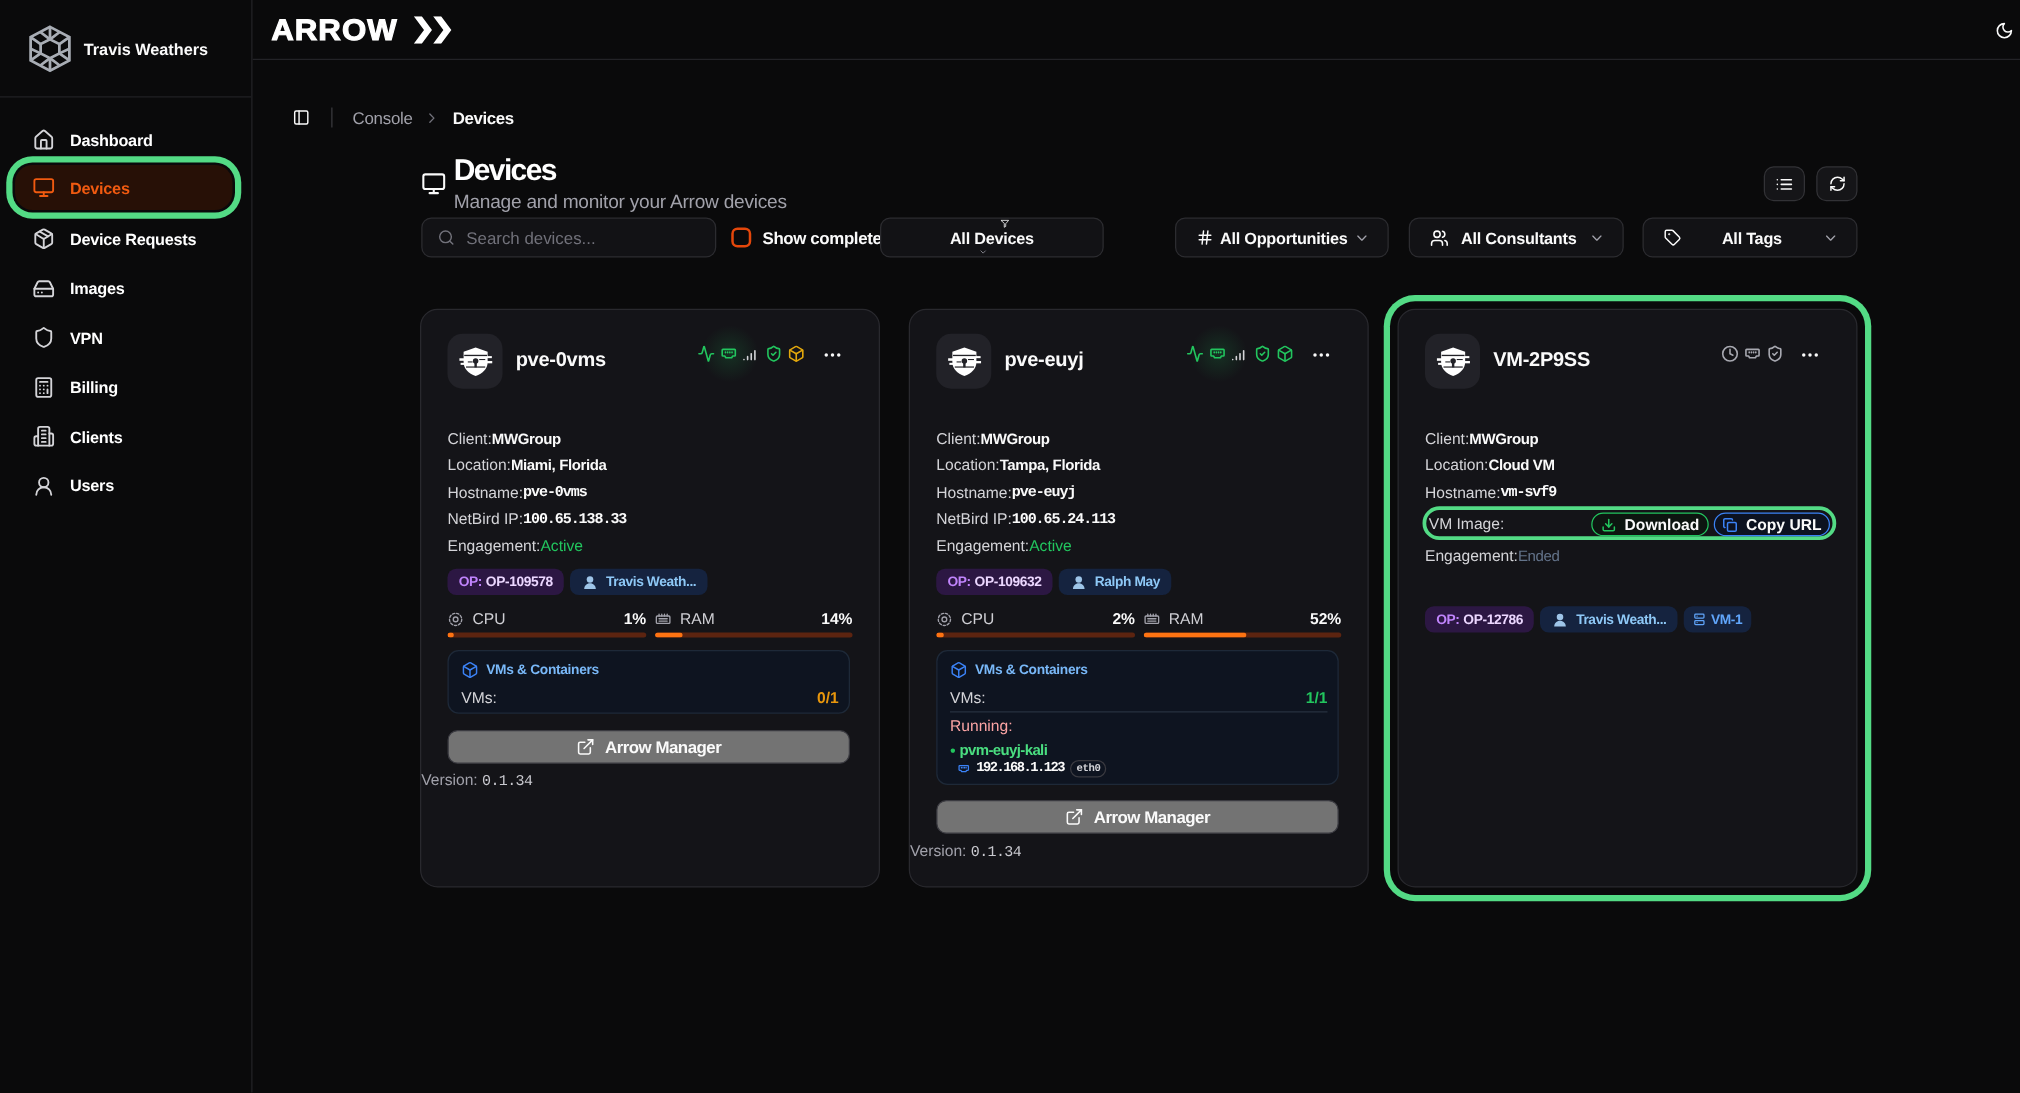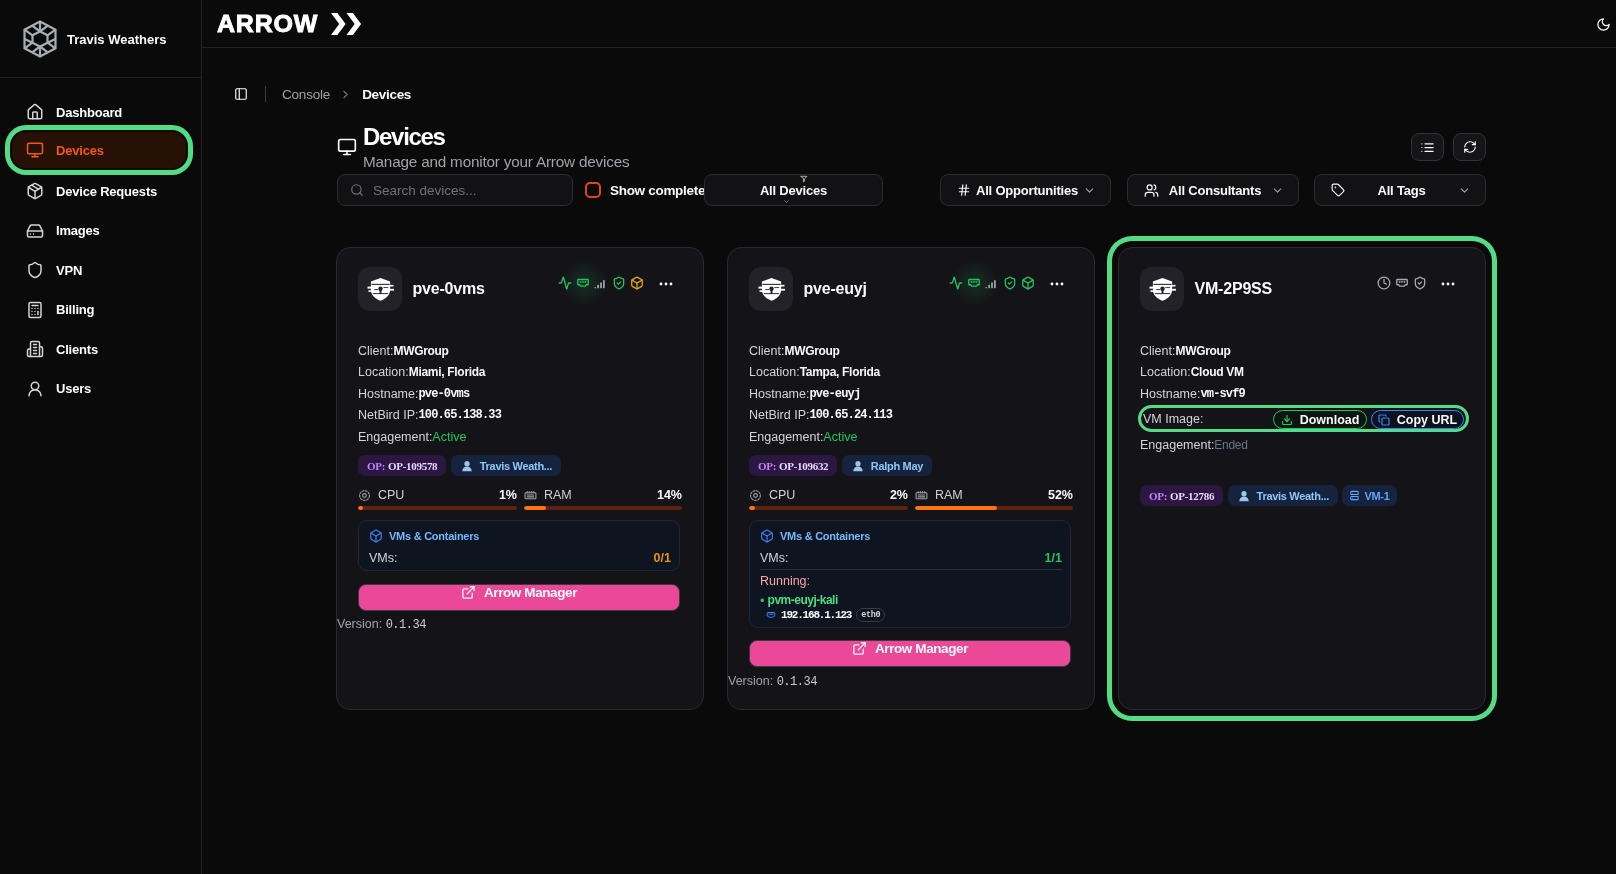--- a/index.html
+++ b/index.html
@@ -62,37 +62,37 @@
 .hicons > div { width:14px; height:14px; } .hicons > div + div { margin-left:4px; }
 .dots { position:absolute; top:28px; right:29px; }
 .rows { position:absolute; left:21px; right:23px; top:92px; }
 .rw { height:21.5px; display:flex; align-items:center; justify-content:flex-start; }
 .rw .l { color:#d4d4d8; font-size:12.5px; }
 .rw .v { color:#fafafa; font-size:12px; font-weight:bold; letter-spacing:-0.3px; }
 .rw .v.mono { font-size:12px; letter-spacing:-0.85px; }
 .rw .v.grn { color:#22c55e; font-weight:normal; font-size:12.5px; letter-spacing:0; }
 .tags { position:absolute; left:21px; top:207px; display:flex; gap:4.5px; }
 .pill { height:21px; border-radius:7px; display:flex; align-items:center; font-size:11px; font-weight:bold; letter-spacing:-0.3px; padding:0 9px; }
-.pill.purple { background:#2c1743; color:#ecd7ff;font-family:Liberation Serif, serif; }
+.pill.purple { background:#2c1743; color:#ecd7ff; }
 .pill.purple b { color:#c084fc; font-weight:bold; margin-right:3px; }
 .pill.blue { background:#15233f; color:#8ec8f6; }
 .pill.blue svg { margin-right:6px; }
 .meter { position:absolute; top:240px; width:159px; }
 .meter .mrow { display:flex; align-items:center; height:14px; }
 .meter .mlab { color:#cfcfd4; font-size:12.5px; margin-left:7px; flex:1; }
 .meter .mval { color:#fafafa; font-size:12.5px; font-weight:bold; }
 .track { position:relative; margin-top:3.5px; height:4px; border-radius:2px; background:#5c2410; overflow:hidden; }
 .fill { position:absolute; left:0; top:0; bottom:0; background:#fd7312; border-radius:2px; }
 .vmpanel { position:absolute; left:21px; right:23px; top:272px; background:#0e1420; border:1px solid #1e2938; border-radius:9px; }
 .vmtitle { position:absolute; left:10px; top:7px; height:16px; display:flex; align-items:center; }
 .vmtitle span { color:#79b8f8; font-size:11px; font-weight:bold; letter-spacing:-0.25px; margin-left:6px; }
 .vmrow { position:absolute; left:10px; right:8px; top:26px; height:21px; display:flex; justify-content:space-between; align-items:center; }
 .vmrow .l { color:#d4d4d8; font-size:12.5px; }
 .vmrow .v { font-size:12.5px; font-weight:bold; }
-.abtn { position:absolute; left:21px; right:23px; top:336px; height:27px; background:#ec4899; border:1px solid #3a3a40; border-radius:8px; display:flex; justify-content:center; }
+.abtn { position:absolute; left:21px; right:23px; top:336px; height:27px; background:#737373; border:1px solid #3a3a40; border-radius:8px; display:flex; align-items:center; justify-content:center; }
 .abtn span { color:#fafafa; font-size:13.5px; font-weight:bold; letter-spacing:-0.4px; margin-left:8px; }
 .vers { position:absolute; left:0; width:100%; top:369px; text-align:left; color:#a1a1aa; font-size:12.5px; }
 .vers b { font-family:"Liberation Mono",monospace; font-weight:normal; color:#c9c9cf; font-size:12px; letter-spacing:-0.5px; }
 </style>
 </head>
 <body>
 
 <div class="topbar">
   <div class="logo">
     <svg width="110" height="30" viewBox="0 0 110 30">

